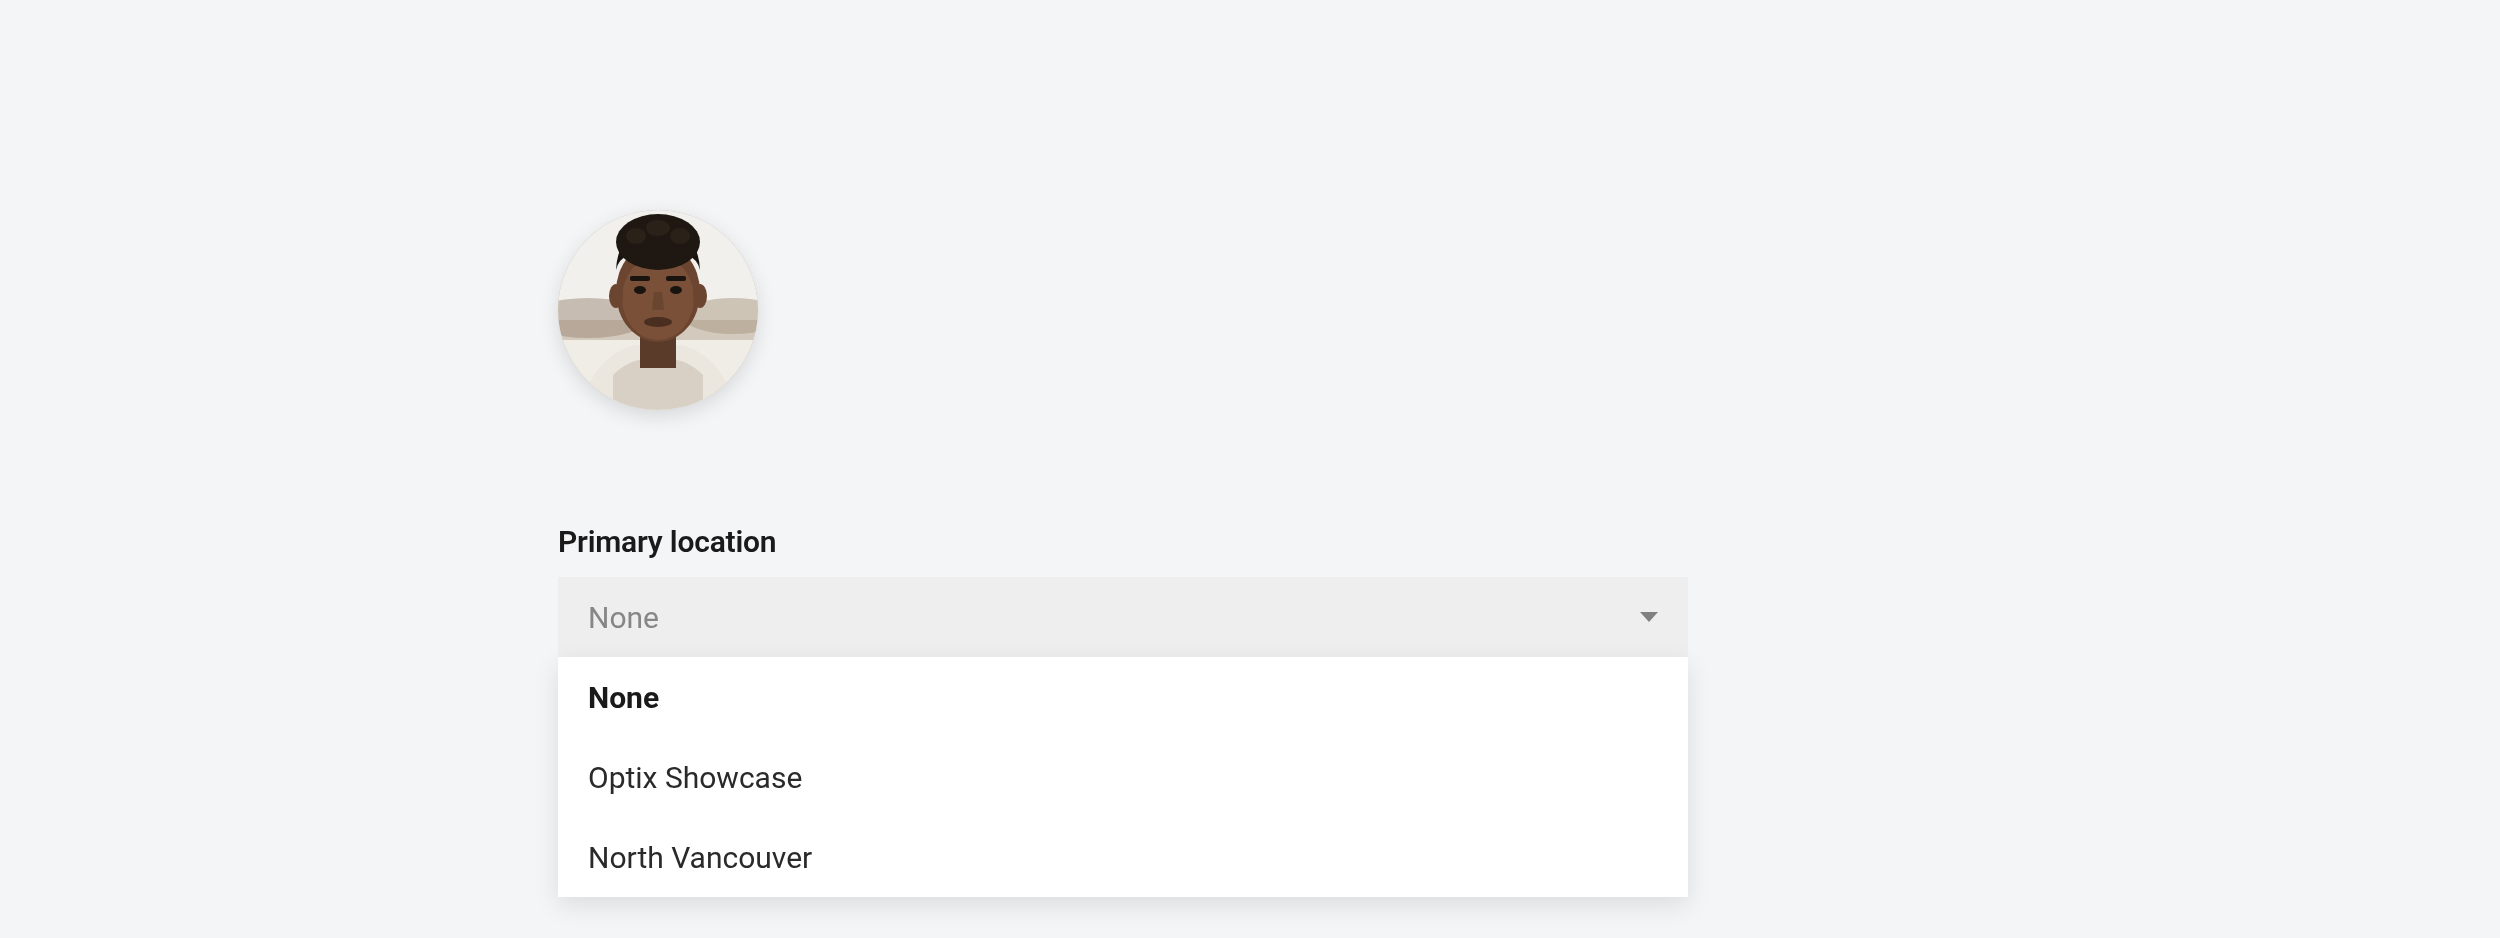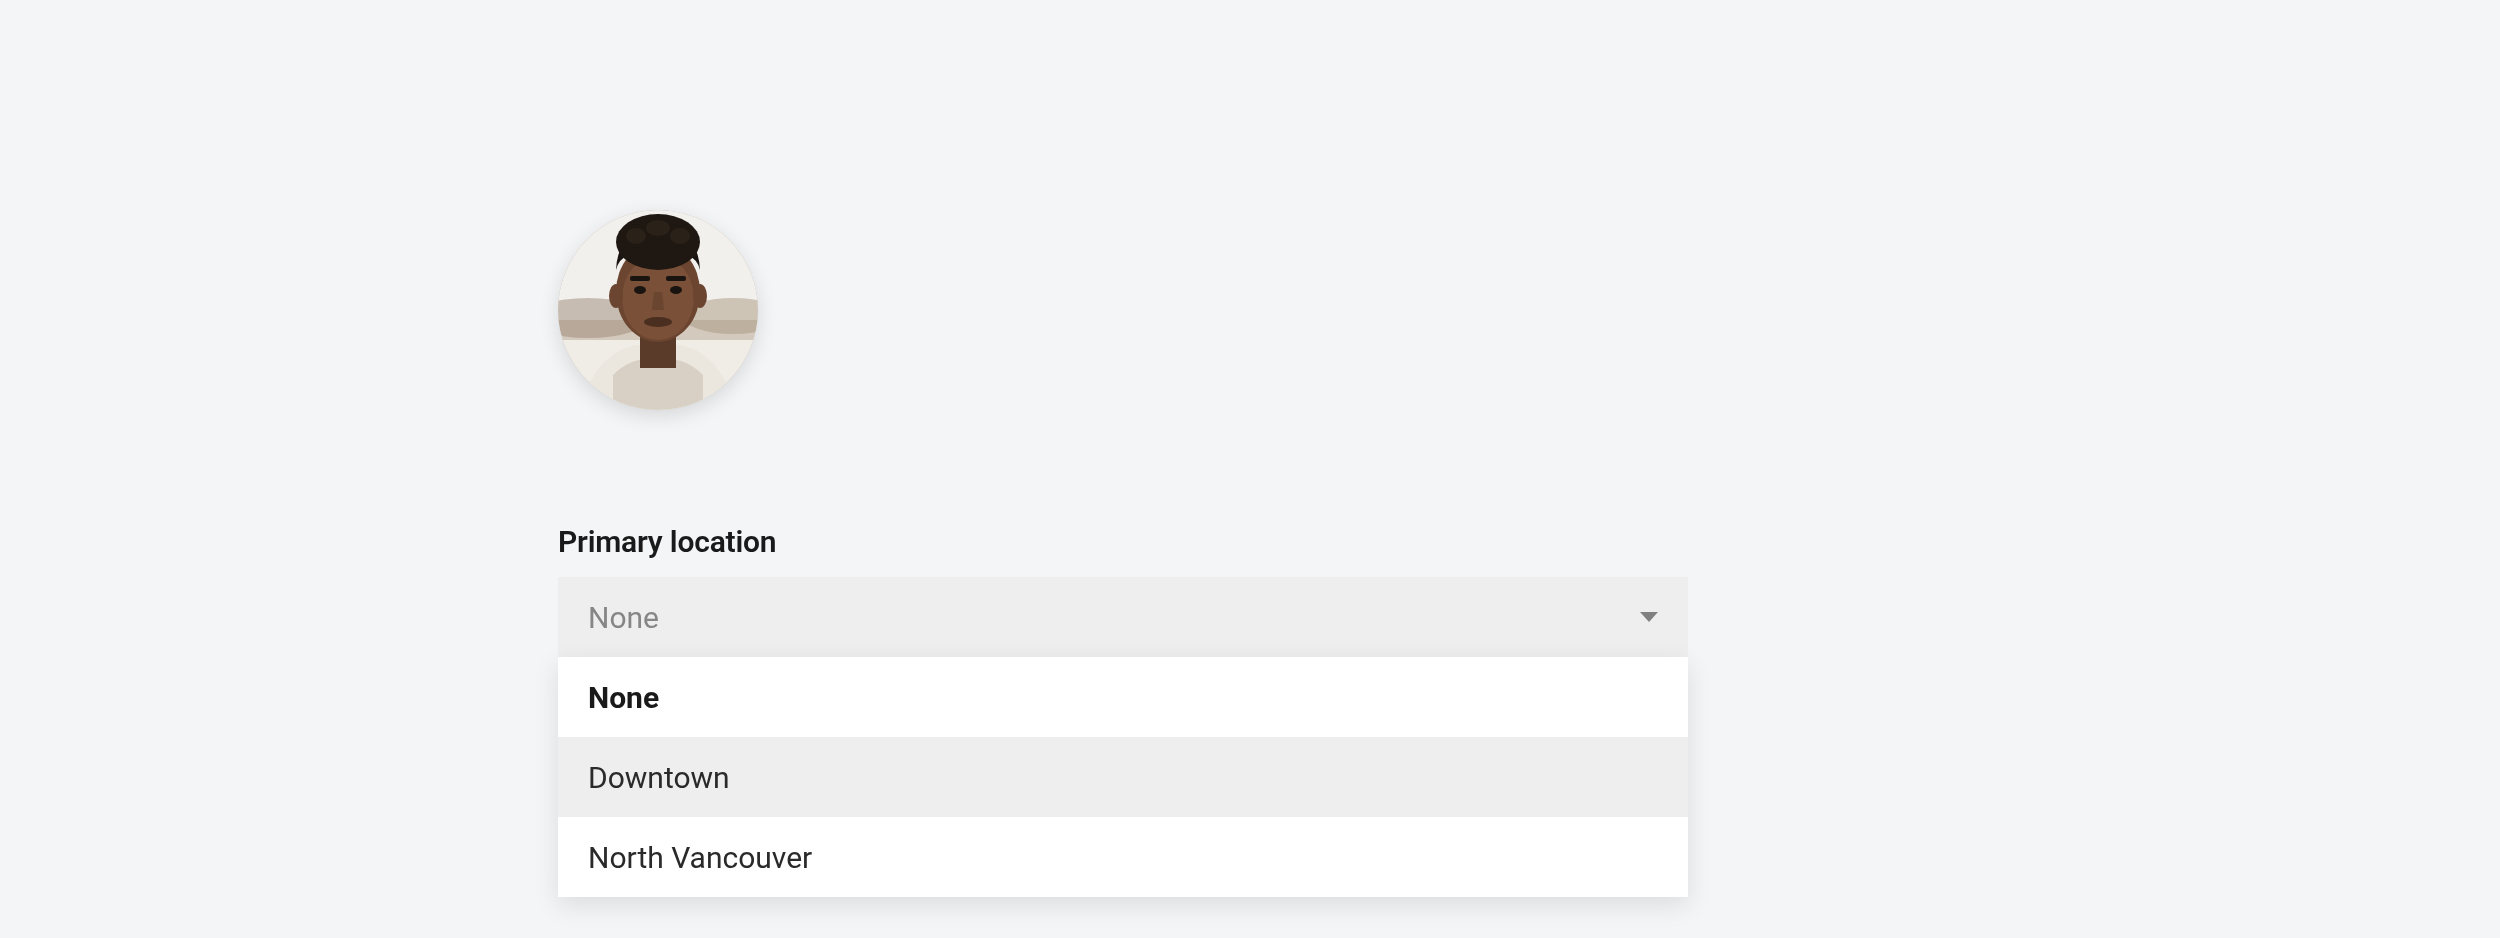--- a/index.html
+++ b/index.html
@@ -172,18 +172,18 @@
     <div class="field-label">Primary location</div>
 
     <div class="select-wrapper">
       <div class="select-control">
         <span class="select-value">None</span>
         <span class="chevron"></span>
       </div>
 
       <div class="dropdown">
         <div class="dropdown-option selected">None</div>
-        <div class="dropdown-option hovered">Downtown</div>
+        <div class="dropdown-option">Optix Showcase</div>
         <div class="dropdown-option">North Vancouver</div>
       </div>
     </div>
   </div>
 </div>
 
 </body></html>

